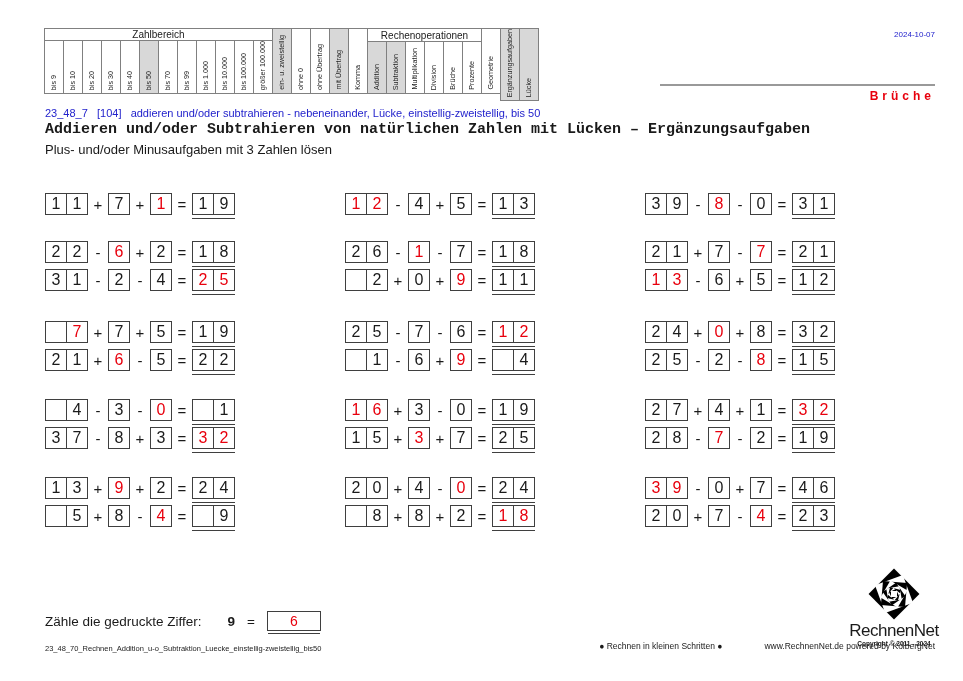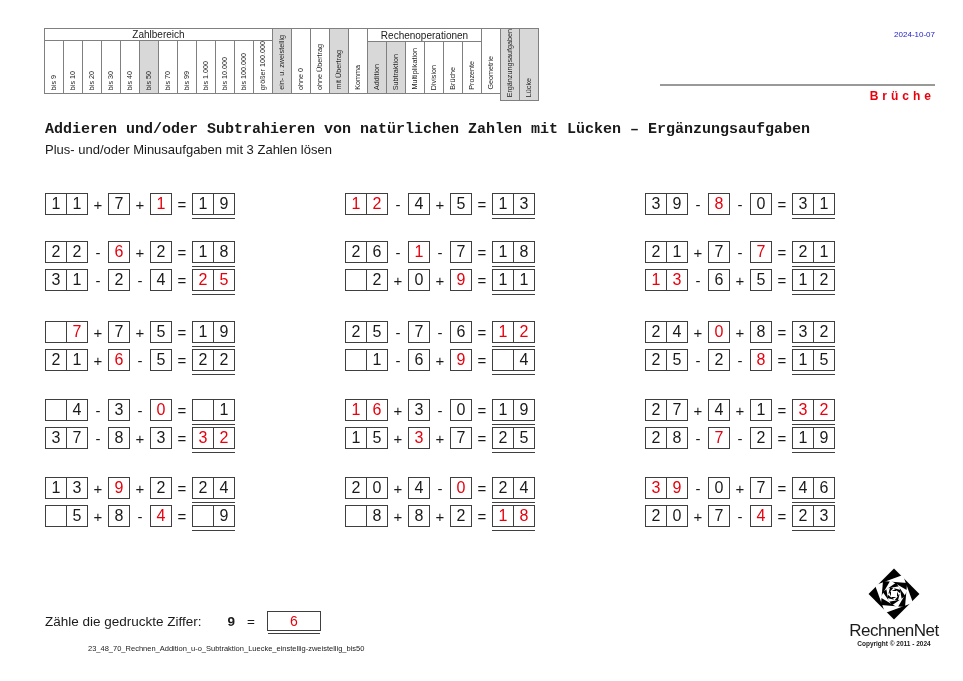--- a/index.html
+++ b/index.html
@@ -47,21 +47,21 @@
   
   .count{position:absolute;left:45px;top:611px;display:flex;align-items:center;font-size:13.5px;}
   .count .label{margin-right:26px;}
   .count .digit{font-weight:bold;margin-right:12px;}
   .count .eq{margin-right:12px;}
   .answer-box{position:relative;width:54px;height:20px;box-sizing:border-box;border:1px solid #3f3f3f;
               display:flex;align-items:center;justify-content:center;font-size:14px;color:#e8000d;}
   .answer-box::after{content:"";position:absolute;left:0;right:0;bottom:-4px;border-top:1.5px solid #3f3f3f;}
 
   
-  .filename{position:absolute;left:45px;top:644px;font-size:7.5px;color:#222;margin-left:43px;}
+  .filename{position:absolute;left:45px;top:644px;font-size:7.5px;color:#222;}
   .footline{position:absolute;right:28px;top:641px;font-size:8.5px;display:flex;gap:42px;white-space:nowrap;}
   .logo{position:absolute;left:848px;top:567px;width:92px;text-align:center;line-height:1;}
   .logo svg{display:block;margin:0 auto;}
   .logo-name{font-size:17px;font-weight:normal;letter-spacing:-0.5px;margin-top:1px;}
   .logo-copy{font-size:6.5px;font-weight:bold;margin-top:2px;}
 </style>
 </head>
 <body>
 
 <div id="page">
@@ -166,20 +166,21 @@
             <span>Lücke</span>
           </div>
         </div>
       </div>
     </div>
 
   <div class="date">2024-10-07</div>
   <div class="solline"></div>
   <div class="solution">Brüche</div>
 
+  <div class="code">23_48_7   [104]   addieren und/oder subtrahieren - nebeneinander, Lücke, einstellig-zweistellig, bis 50</div>
   <div class="title">Addieren und/oder Subtrahieren von natürlichen Zahlen mit Lücken – Ergänzungsaufgaben</div>
   <div class="subtitle">Plus- und/oder Minusaufgaben mit 3 Zahlen lösen</div>
 
   <div class="problems">
       <div class="pcol" style="left: 0px;">
         <div class="pgroup" style="top: 0px;">
           <div class="prob">
             <div class="nbox">
               <div class="cell">1</div>
               <div class="cell">1</div>
@@ -732,20 +733,24 @@
     <span class="label">Zähle die gedruckte Ziffer:</span>
     <span class="digit">9</span>
     <span class="eq">=</span>
     <span class="answer-box">
       <span>6</span>
     </span>
   </div>
 
   <div class="filename">23_48_70_Rechnen_Addition_u-o_Subtraktion_Luecke_einstellig-zweistellig_bis50</div>
 
+  <div class="footline">
+    <span>● Rechnen in kleinen Schritten ●</span>
+    <span>www.RechnenNet.de powered by KolbergNet</span>
+  </div>
 
   <div class="logo">
     <svg width="54" height="54" viewBox="0 0 54 54">
       <g transform="translate(27,27)">
         <rect x="-18" y="-18" width="36" height="36" fill="#000" transform="rotate(45)"></rect>
         <rect x="-14.8" y="-14.8" width="29.6" height="29.6" fill="#fff" transform="rotate(70)"></rect>
         <rect x="-12.1" y="-12.1" width="24.2" height="24.2" fill="#000" transform="rotate(95)"></rect>
         <rect x="-9.9" y="-9.9" width="19.8" height="19.8" fill="#fff" transform="rotate(120)"></rect>
         <rect x="-8.1" y="-8.1" width="16.2" height="16.2" fill="#000" transform="rotate(145)"></rect>
         <rect x="-6.7" y="-6.7" width="13.4" height="13.4" fill="#fff" transform="rotate(170)"></rect>

